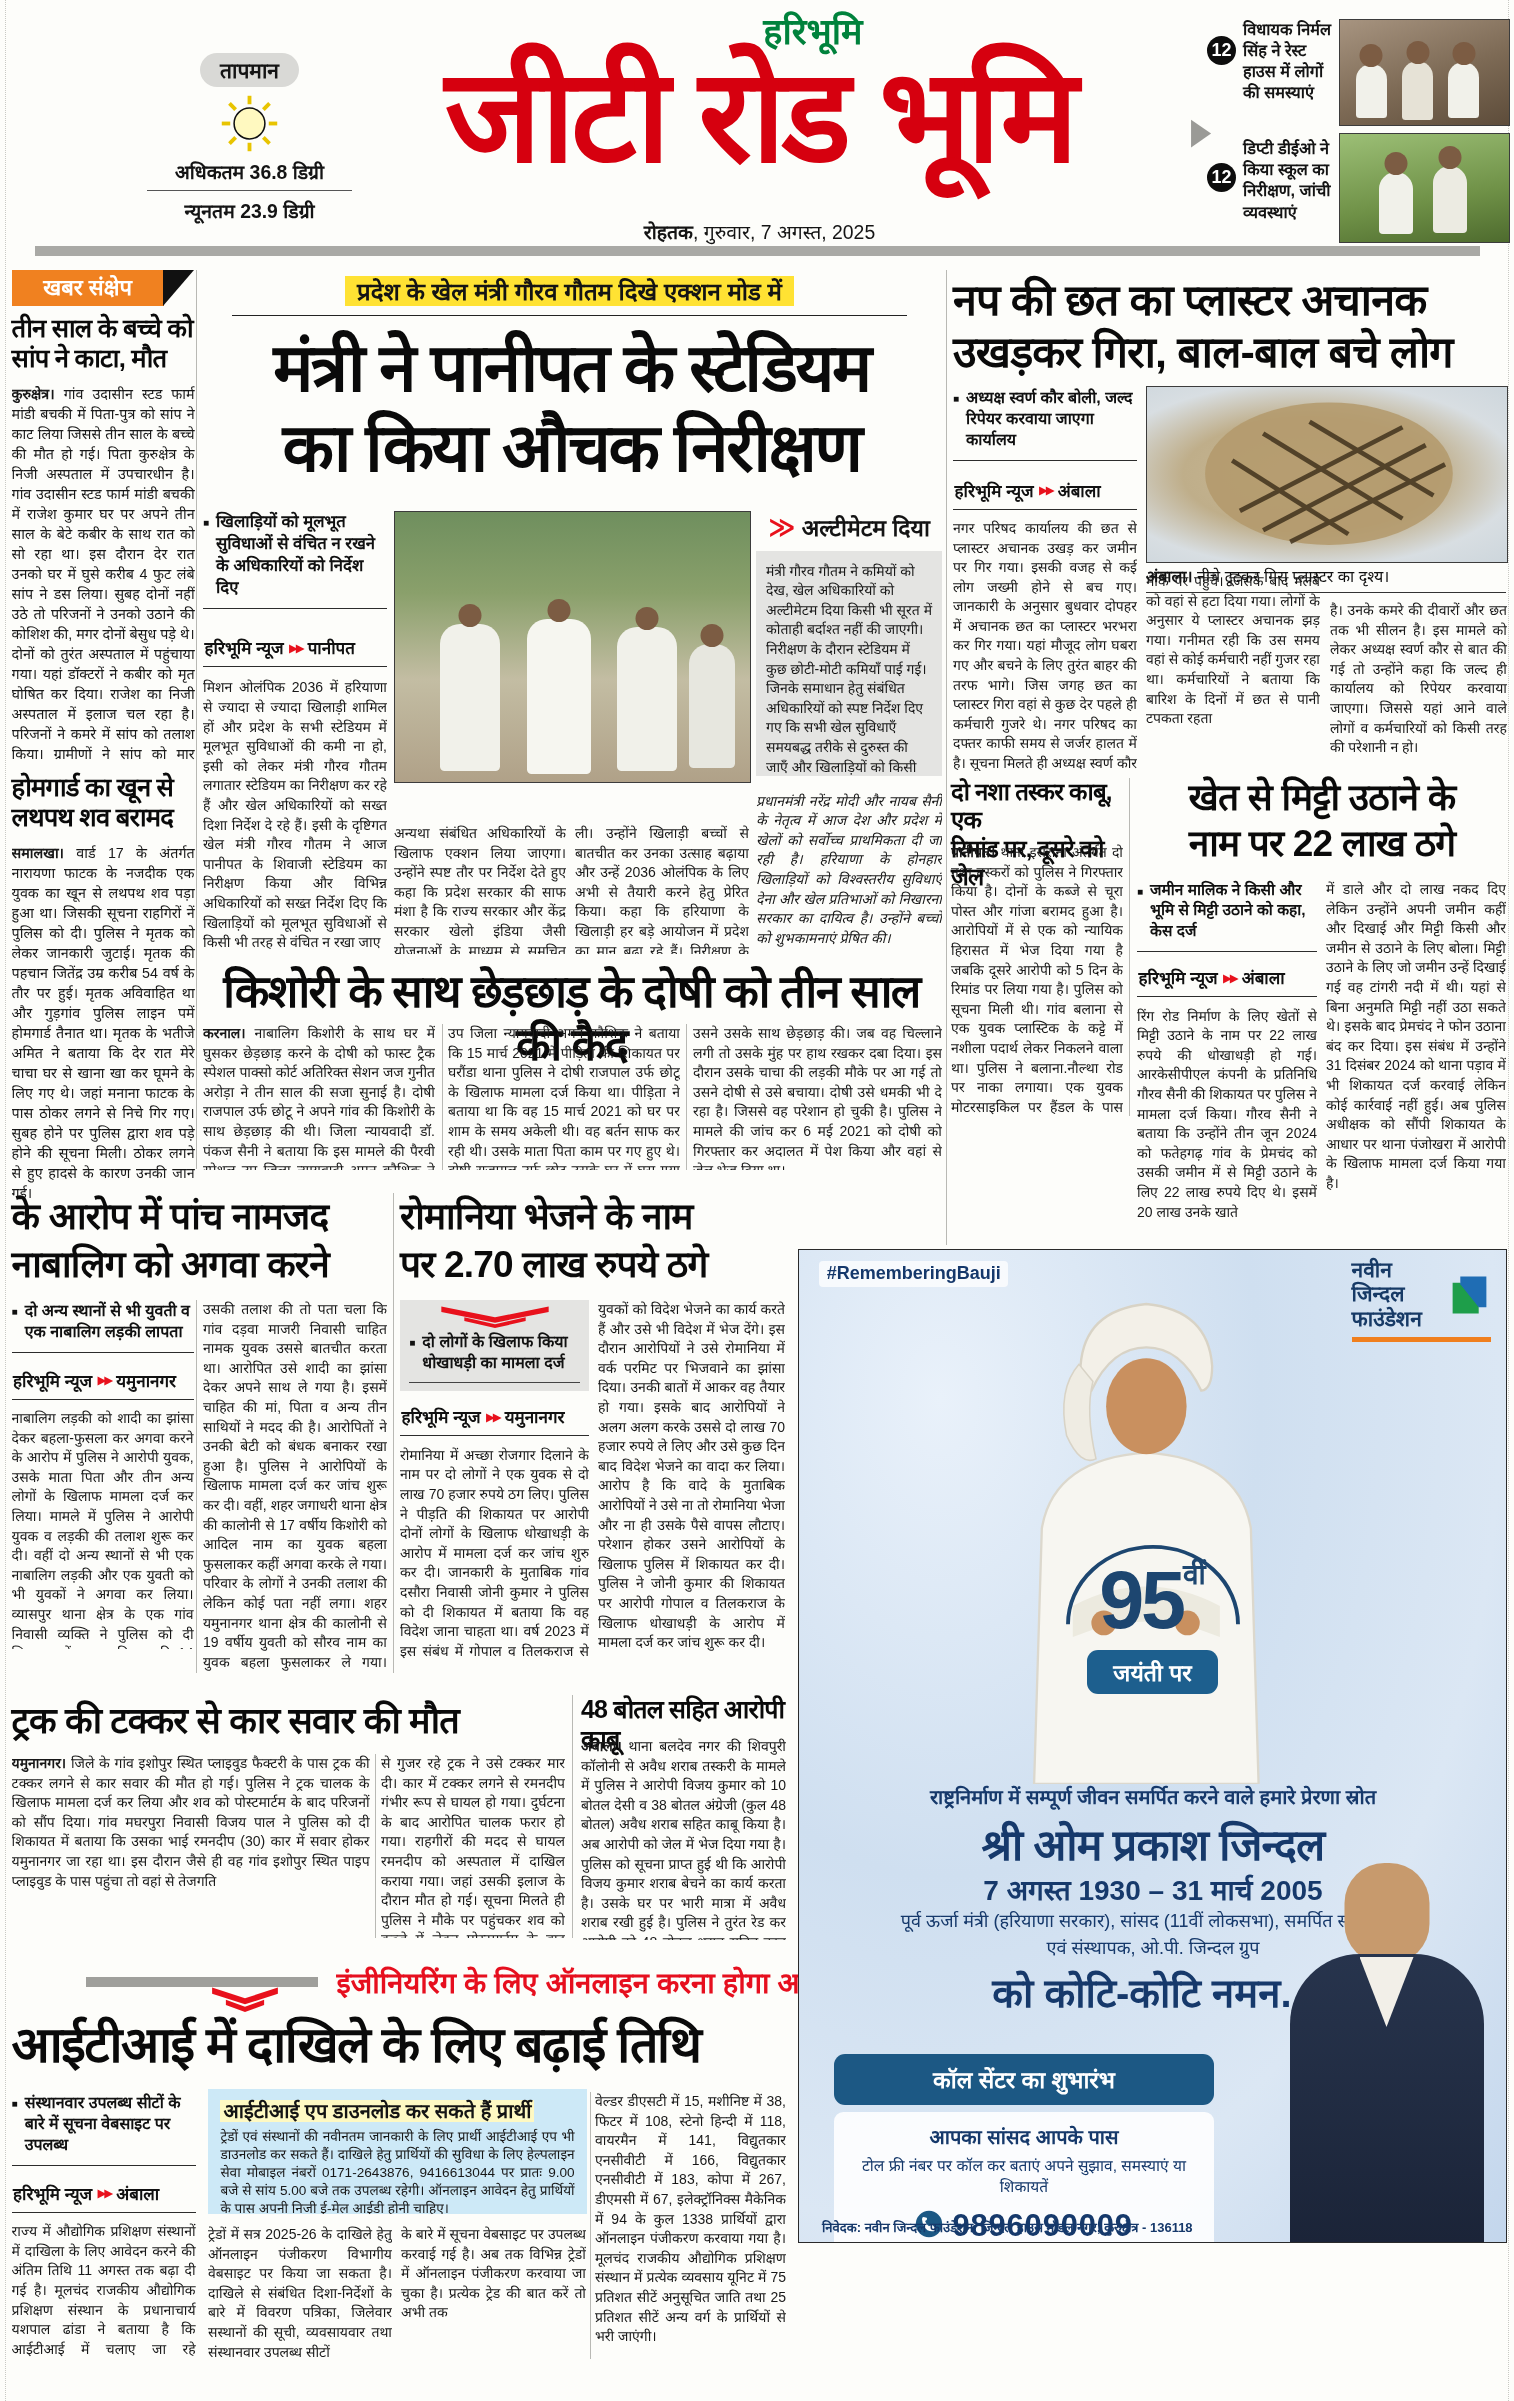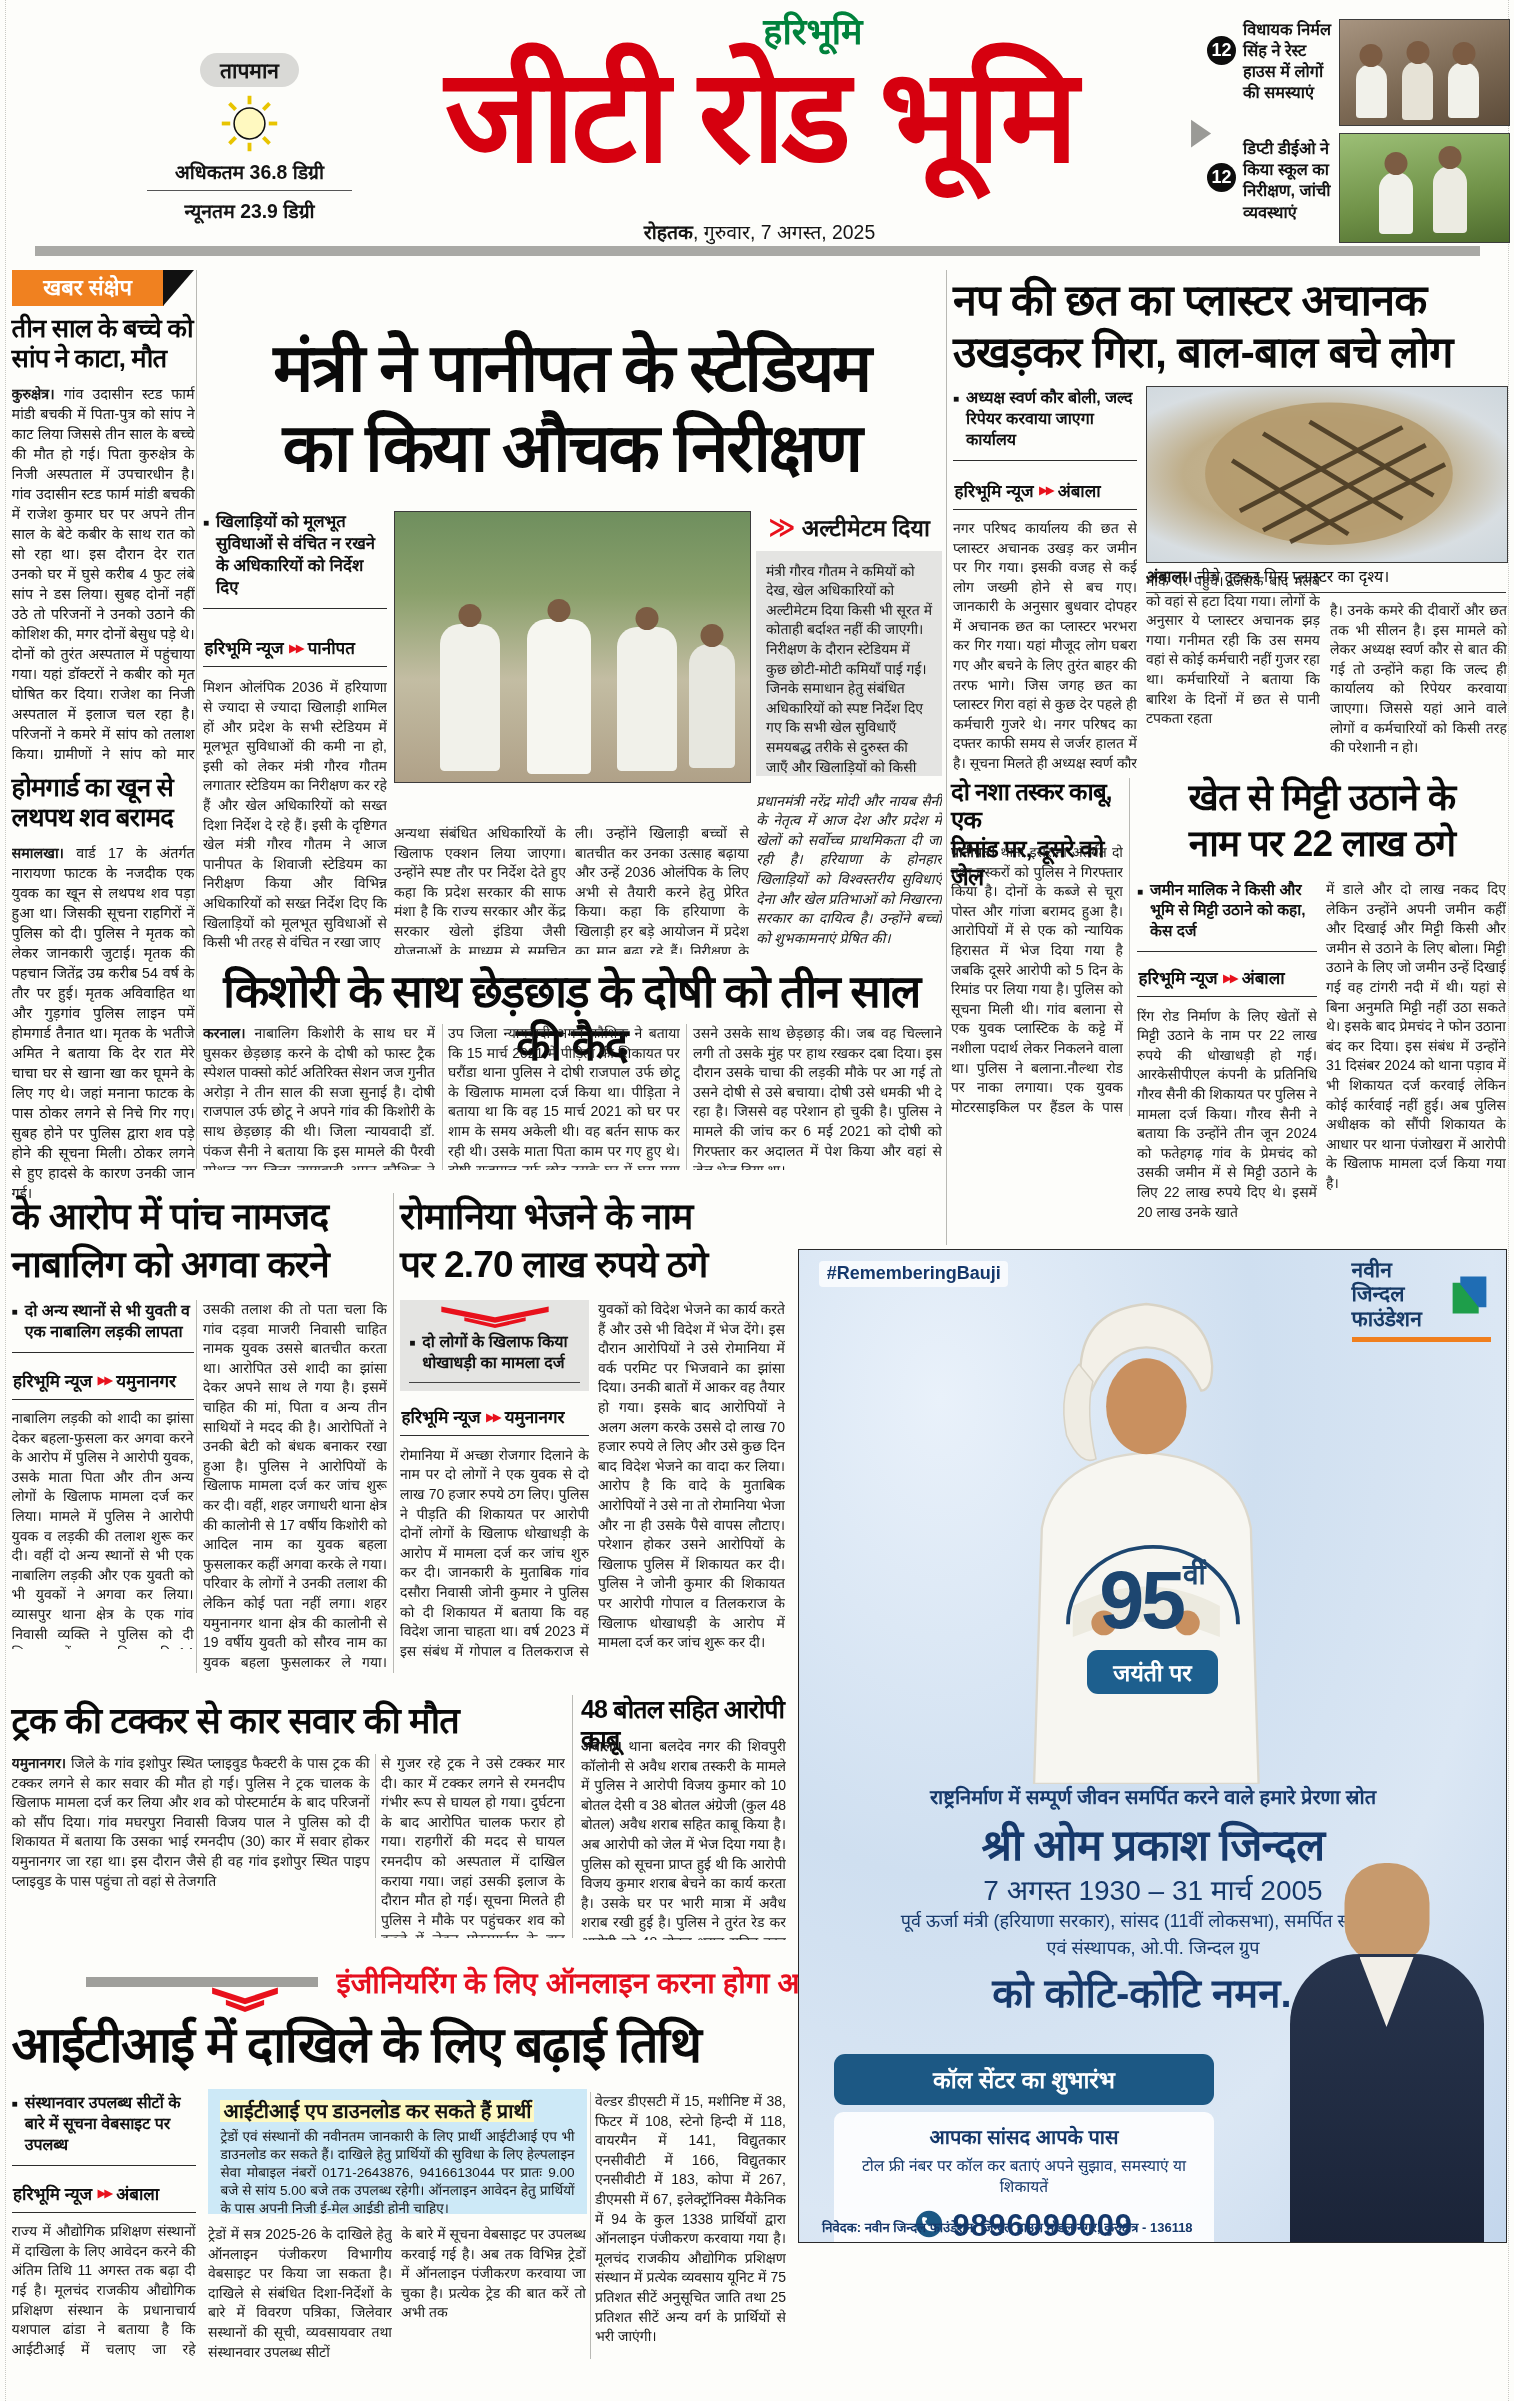--- a/index.html
+++ b/index.html
@@ -88,20 +88,23 @@
     <span class="lead">कुरुक्षेत्र।</span><span> गांव उदासीन स्टड फार्म मांडी बचकी में पिता-पुत्र को सांप ने काट लिया जिससे तीन साल के बच्चे की मौत हो गई। पिता कुरुक्षेत्र के निजी अस्पताल में उपचारधीन है। गांव उदासीन स्टड फार्म मांडी बचकी में राजेश कुमार घर पर अपने तीन साल के बेटे कबीर के साथ रात को सो रहा था। इस दौरान देर रात उनको घर में घुसे करीब 4 फुट लंबे सांप ने डस लिया। सुबह दोनों नहीं उठे तो परिजनों ने उनको उठाने की कोशिश की, मगर दोनों बेसुध पड़े थे। दोनों को तुरंत अस्पताल में पहुंचाया गया। यहां डॉक्टरों ने कबीर को मृत घोषित कर दिया। राजेश का निजी अस्पताल में इलाज चल रहा है। परिजनों ने कमरे में सांप को तलाश किया। ग्रामीणों ने सांप को मार दिया।</span>
   </div>
 
   <div class="abs hl" style="left:11.6px;top:772px;width:183px;font-size:25.6px;">होमगार्ड का खून से लथपथ शव बरामद</div>
   <div class="abs body-txt" style="left:11.6px;top:843px;width:183px;height:387px;font-size:14.3px;">
     <span class="lead">समालखा।</span><span> वार्ड 17 के अंतर्गत नारायणा फाटक के नजदीक एक युवक का खून से लथपथ शव पड़ा हुआ था। जिसकी सूचना राहगिरों नें पुलिस को दी। पुलिस ने मृतक को लेकर जानकारी जुटाई। मृतक की पहचान जितेंद्र उम्र करीब 54 वर्ष के तौर पर हुई। मृतक अविवाहित था और गुड़गांव पुलिस लाइन पमें होमगार्ड तैनात था। मृतक के भतीजे अमित ने बताया कि देर रात मेरे चाचा घर से खाना खा कर घूमने के लिए गए थे। जहां मनाना फाटक के पास ठोकर लगने से निचे गिर गए। सुबह होने पर पुलिस द्वारा शव पड़े होने की सूचना मिली। ठोकर लगने से हुए हादसे के कारण उनकी जान गई।</span>
   </div>
 
   <div class="vrule" style="left:196px;top:270px;height:899px;"></div>
 
+  <div class="abs" style="left:232px;top:273px;width:675px;text-align:center;border-bottom:1.5px solid #222;padding-bottom:9.3px;">
+    <span style="background:#ffe233;font-weight:800;font-size:24px;padding:1.5px 12.4px;">प्रदेश के खेल मंत्री गौरव गौतम दिखे एक्शन मोड में</span>
+  </div>
   <div class="abs hl" style="left:203px;top:328px;width:737px;text-align:center;font-size:67px;line-height:1.2;letter-spacing:-2.3px;">
     <span style="display:block;">मंत्री ने पानीपत के स्टेडियम</span>
     <span style="display:block;">का किया औचक निरीक्षण</span>
   </div>
 
   <div class="abs" style="left:203px;top:511px;width:184px;height:443px;overflow:hidden;">
     <div class="bullet-row">
       <span class="sq">■</span>
       <span>खिलाड़ियों को मूलभूत सुविधाओं से वंचित न रखने के अधिकारियों को निर्देश दिए</span>
     </div>
@@ -338,21 +341,21 @@
         <path d="M10 105 A110 100 0 0 1 230 105" fill="none" stroke="#1d4670" stroke-width="5"></path>
       </svg>
       <div style="margin-top:-74px;font-weight:800;color:#1d4670;">
         <span style="font-size:81px;letter-spacing:-3.1px;">95</span><span style="font-size:28px;vertical-align:top;">वीं</span>
       </div>
       <div style="display:inline-block;background:#1d5f8e;color:#fff;font-weight:800;font-size:23px;padding:6.2px 26px;border-radius:11px;margin-top:3.1px;">जयंती पर</div>
     </div>
 
     <div class="abs adtxt" style="left:23px;top:533px;width:662px;font-weight:800;font-size:20px;">राष्ट्रनिर्माण में सम्पूर्ण जीवन समर्पित करने वाले हमारे प्रेरणा स्रोत</div>
     <div class="abs adtxt" style="left:23px;top:564px;width:662px;font-weight:800;font-size:43px;letter-spacing:-0.8px;">श्री ओम प्रकाश जिन्दल</div>
-    <div class="abs adtxt" style="left:23px;top:620px;width:662px;font-weight:400;font-size:28px;">7 अगस्त 1930 – 31 मार्च 2005</div>
+    <div class="abs adtxt" style="left:23px;top:620px;width:662px;font-weight:700;font-size:28px;">7 अगस्त 1930 – 31 मार्च 2005</div>
     <div class="abs adtxt" style="left:23px;top:658px;width:662px;font-size:18px;">पूर्व ऊर्जा मंत्री (हरियाणा सरकार), सांसद (11वीं लोकसभा), समर्पित समाजसेवी</div>
     <div class="abs adtxt" style="left:23px;top:685px;width:662px;font-size:18px;">एवं संस्थापक, ओ.पी. जिन्दल ग्रुप</div>
     <div class="abs adtxt" style="left:23px;top:714px;width:662px;font-weight:800;font-size:40px;">को कोटि-कोटि नमन...</div>
 
     <div class="abs" style="left:35px;top:804px;width:380px;">
       <div style="background:#1c5884;color:#fff;font-weight:800;font-size:23px;text-align:center;border-radius:11px;padding:9.3px 4.6px;">कॉल सेंटर का शुभारंभ</div>
       <div style="background:rgba(255,255,255,.88);border-radius:9.3px;margin-top:7.7px;padding:11px 9.3px;text-align:center;">
         <div style="color:#16396b;font-weight:800;font-size:20px;">आपका सांसद आपके पास</div>
         <div style="color:#16396b;font-size:15.5px;margin-top:6.2px;line-height:1.35;">टोल फ्री नंबर पर कॉल कर बताएं अपने सुझाव, समस्याएं या शिकायतें</div>
         <div style="margin-top:9.3px;display:flex;align-items:center;justify-content:center;gap:9.3px;">

